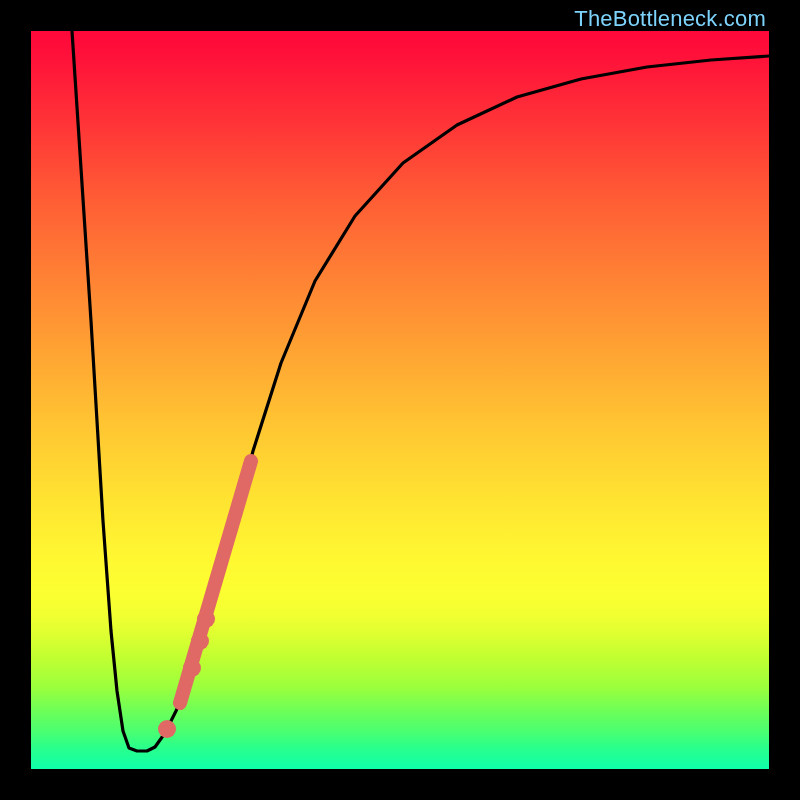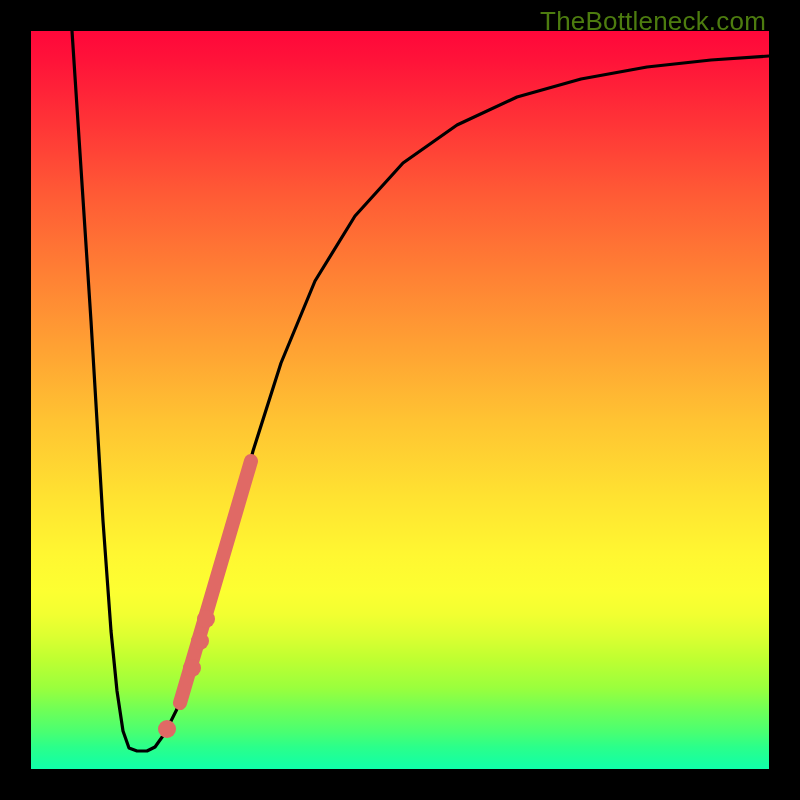--- a/index.html
+++ b/index.html
@@ -50,22 +50,22 @@
       #49ff72 95%,
       #2bff8a 97%,
       #18ff9f 99%,
       #10ffab 100%
     );
   }
   .watermark {
     position: absolute;
     top: 6px;
     right: 34px;
-    color: #4d7c0f;
-    font-size: 26px;
+    color: #7dd3fc;
+    font-size: 22px;
     letter-spacing: 0.2px;
     font-weight: 400;
   }
   svg.overlay {
     position: absolute;
     top: 0;
     left: 0;
   }
 </style>
 </head>

